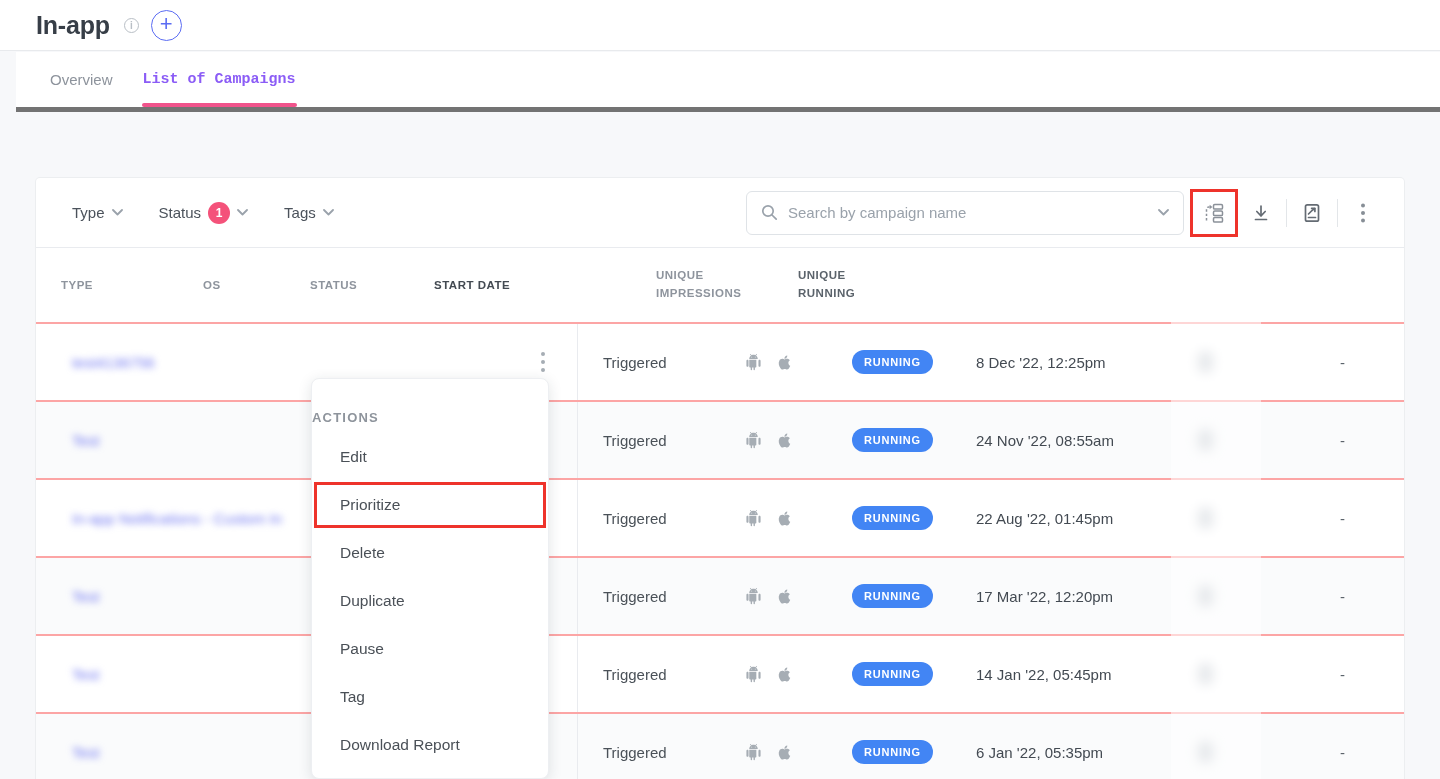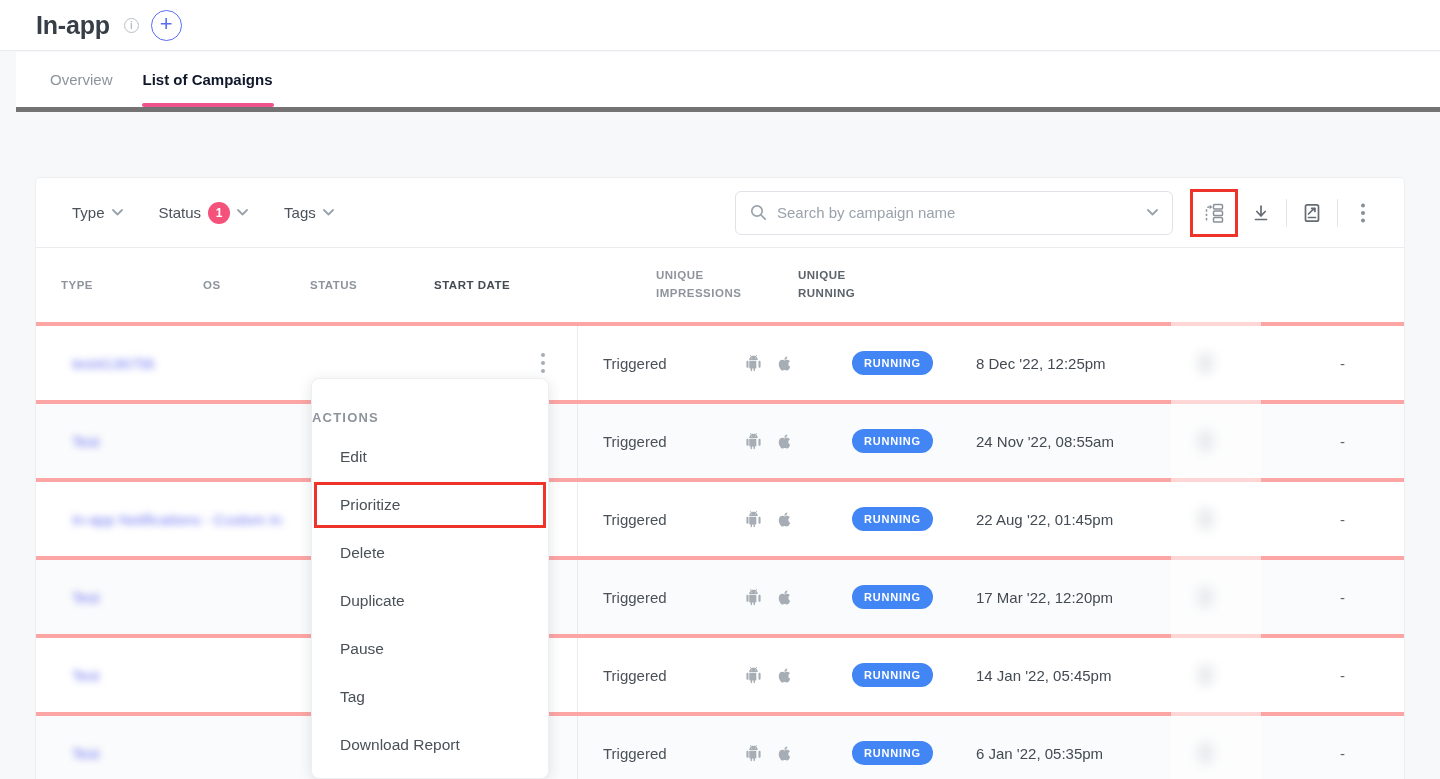--- a/index.html
+++ b/index.html
@@ -23,21 +23,21 @@
   .add-btn{ width:31px; height:31px; border:1.6px solid #5b6cf3; border-radius:50%;
     color:#5b6cf3; font-size:22px; font-weight:400; display:flex; align-items:center;
     justify-content:center; background:#fff; cursor:pointer; line-height:1; padding-bottom:2px;}
   
   .tabbar{
     position:absolute; left:16px; top:52px; width:1440px; height:60px;
     background:#fff; border-bottom:5px solid #737373;
     display:flex; align-items:stretch; padding-left:34px; gap:30px;
   }
   .tab{ display:flex; align-items:center; font-size:15px; color:#8d939c; position:relative; cursor:pointer; }
-  .tab.active{ color:#0f172a; font-weight:700; }
+  .tab.active{ color:#8b5cf6; font-weight:700;font-family:Liberation Mono, monospace; }
   .tab.active::after{ content:''; position:absolute; left:-1px; right:-1px; bottom:0;
     height:4px; background:#f0538b; border-radius:2px; }
   
   .card{
     position:absolute; left:36px; top:178px; width:1368px; height:620px;
     background:#fff; border-radius:4px; box-shadow:0 0 0 1px rgba(40,50,60,.05);
   }
   
   .filterbar{
     height:70px; display:flex; align-items:center; justify-content:space-between;
@@ -45,35 +45,35 @@
   }
   .filter-left{ display:flex; align-items:center; gap:36px; }
   .filter{ display:flex; align-items:center; gap:7px; font-size:15px; color:#4b525b; cursor:pointer; }
   .chevron{ width:11px; height:7px; }
   .chevron polyline{ fill:none; stroke:#9aa2ab; stroke-width:1.8; stroke-linecap:round; stroke-linejoin:round; }
   .count-badge{ min-width:22px; height:22px; border-radius:11px; background:#f4527a;
     color:#fff; font-size:12px; font-weight:700; display:flex; align-items:center; justify-content:center; }
   .filter-right{ display:flex; align-items:center; }
   .searchbox{
     width:438px; height:44px; border:1px solid #dfe3e7; border-radius:6px; background:#fff;
-    display:flex; align-items:center; padding:0 14px 0 14px; gap:10px; margin-right:17px;
+    display:flex; align-items:center; padding:0 14px 0 14px; gap:10px; margin-right:6px;
   }
   .searchbox input{ flex:1; border:none; outline:none; font-size:15px; color:#454c55;
     font-family:"Liberation Sans", sans-serif; background:transparent; }
   .searchbox input::placeholder{ color:#9aa2ab; }
   .icon-btn{ width:46px; height:46px; display:flex; align-items:center; justify-content:center; cursor:pointer; }
   .red-frame{ width:48px; height:48px; border:3px solid #ee332b; display:flex;
     align-items:center; justify-content:center; }
   .v-divider{ width:1px; height:28px; background:#e3e6e9; margin:0 2px; }
   .stroke-icon{ fill:none; stroke:#646b73; stroke-width:1.7; stroke-linecap:round; stroke-linejoin:round; }
   
   .thead{ height:74px; display:flex; align-items:center; font-size:11.5px; font-weight:700;
     color:#8e949d; letter-spacing:.5px; }
   .trow{ height:78px; display:flex; align-items:center; font-size:15px; color:#4a5158;
-    border-top:4px solid #fca5a5; background:#fff; }
+    border-top:2px solid #fca5a5; background:#fff; }
   .trow:nth-child(even){ background:#fafbfc; }
   .cell{ height:100%; display:flex; align-items:center; }
   .col-name{ width:542px; padding-left:36px; border-right:1px solid #e9ebef; position:relative; }
   .col-type{ width:142px; padding-left:25px; }
   .col-os{ width:110px; padding-left:25px; gap:14px; }
   .col-status{ width:130px; padding-left:22px; }
   .col-date{ width:210px; padding-left:16px; color:#434a52; }
   .col-imp{ width:130px; padding-left:28px; }
   .col-clicks{ width:104px; padding-left:40px; color:#5b636b; }
   .th-wrap{ line-height:1.55; }

